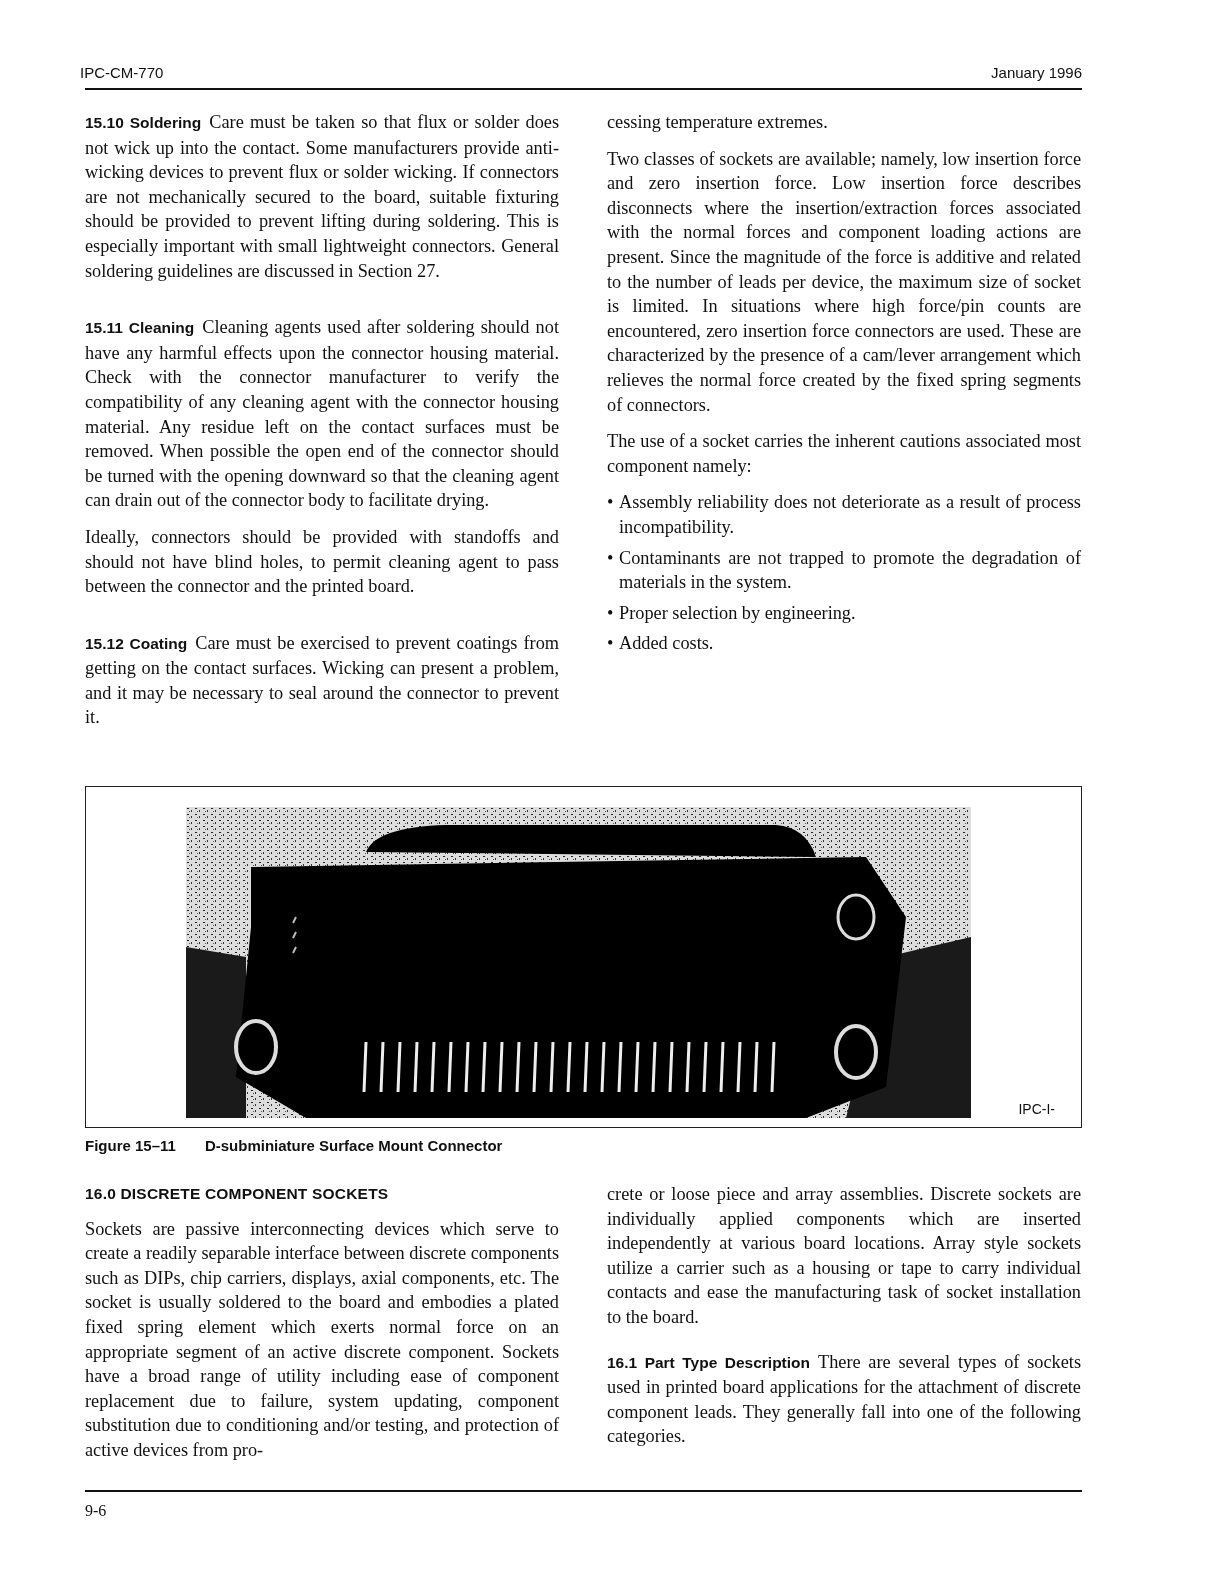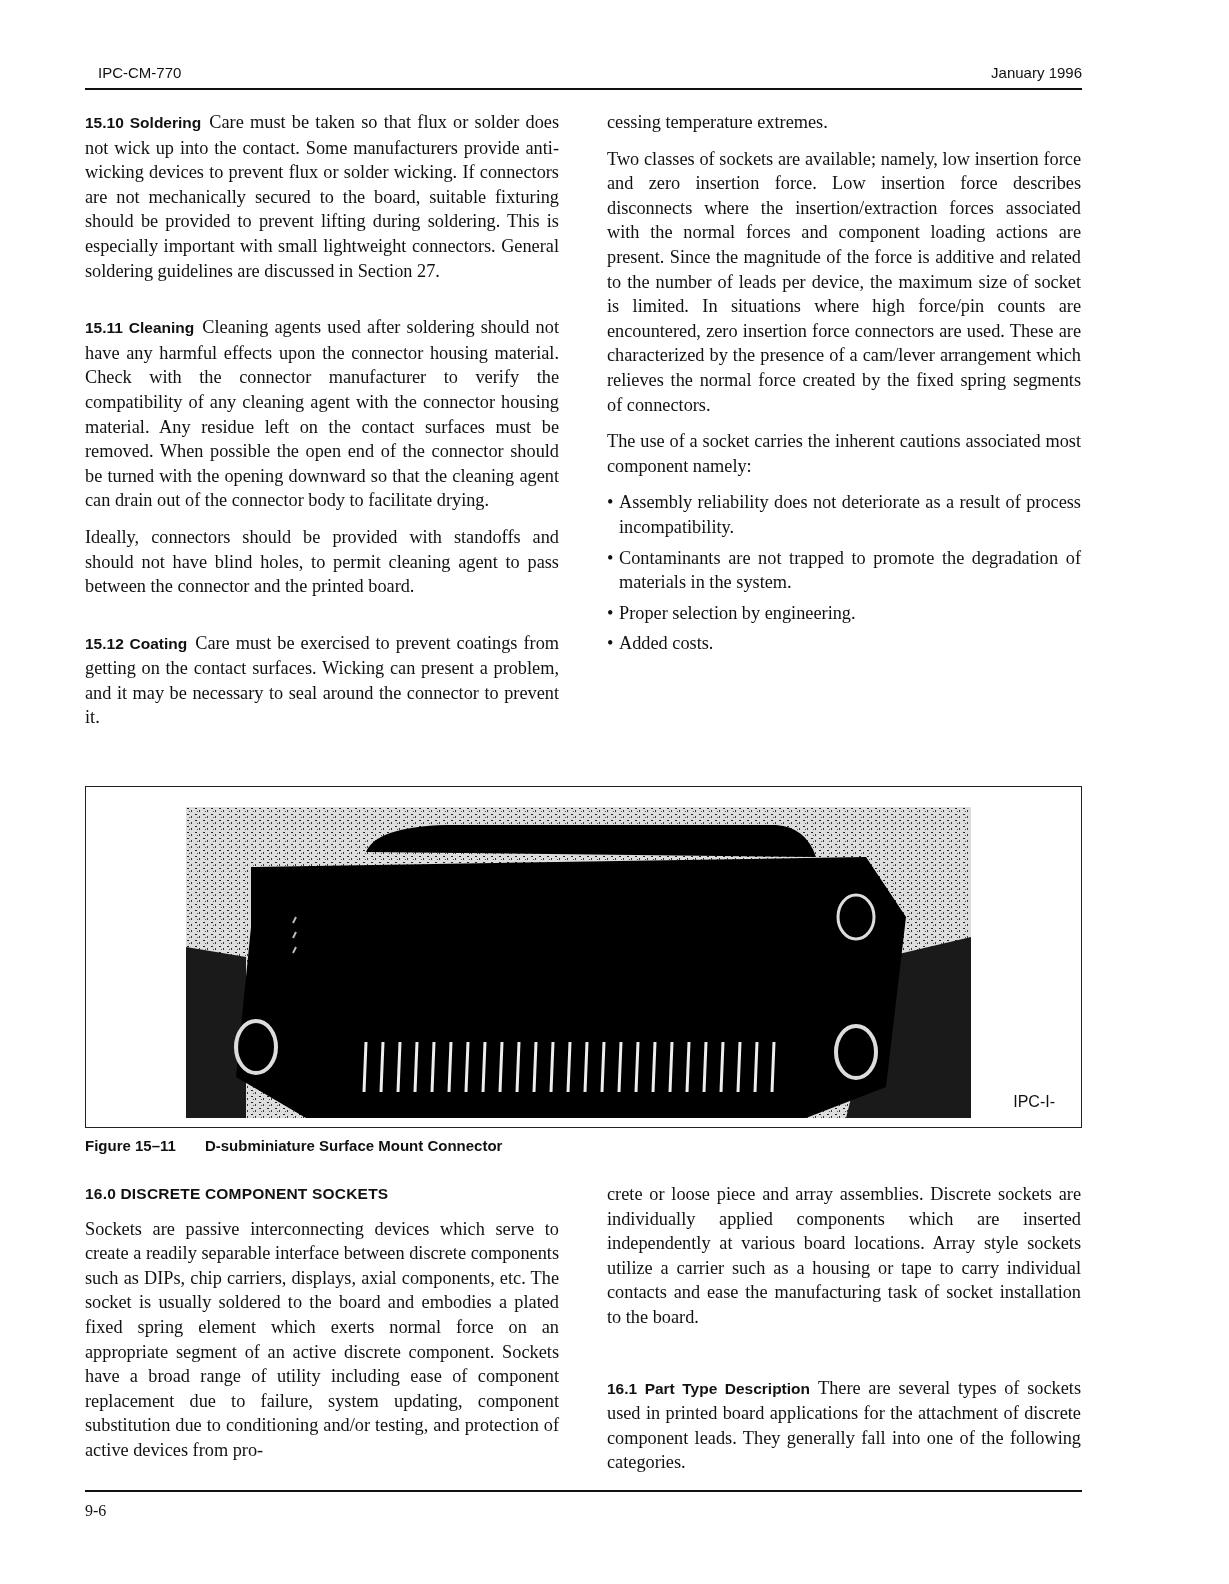--- a/index.html
+++ b/index.html
@@ -1,30 +1,30 @@
 <!DOCTYPE html>
 <html><head>
 <meta charset="utf-8">
 <style>
   html, body { margin: 0; padding: 0; background: #ffffff; }
   body { width: 1229px; height: 1584px; position: relative; overflow: hidden; color: #111; }
   .hdr { position: absolute; top: 64px; font-family: "Liberation Sans", sans-serif; font-size: 15px; }
-  .hdr-left { left: 98px; text-align: center; }
+  .hdr-left { left: 80px; text-align: center; }
   .hdr-right { right: 147px; }
   .rule { position: absolute; left: 85px; width: 997px; height: 0; border-top: 2px solid #111; }
   .col { position: absolute; width: 474px; font-family: "Liberation Serif", serif; font-size: 18.3px; line-height: 24.6px; text-align: justify; }
   .col p { margin: 0 0 12px 0; }
   .col p.gap { margin-top: 32px; }
   .sh { font-family: "Liberation Sans", sans-serif; font-weight: bold; font-size: 15.5px; margin-right: 8px; }
   .bul { display: flex; margin: 0 0 6px 0; }
   .bul .dot { width: 12px; flex: none; }
   .bul .txt { flex: 1; text-align: justify; }
   .fig { position: absolute; left: 85px; top: 786px; width: 995px; height: 340px; border: 1.5px solid #222; }
   .photo { position: absolute; left: 100px; top: 20px; width: 785px; height: 311px; background: #0a0a0a; overflow: hidden; }
-  .fig-id { position: absolute; right: 26px; top: 306px; font-family: "Liberation Sans", sans-serif; font-size: 16px; }
+  .fig-id { position: absolute; right: 26px; top: 314px; font-family: "Liberation Sans", sans-serif; font-size: 14px; }
   .caption { position: absolute; left: 85px; top: 1137px; font-family: "Liberation Sans", sans-serif; font-weight: bold; font-size: 15px; }
   .caption .num { margin-right: 29px; }
   .h16 { font-family: "Liberation Sans", sans-serif; font-weight: bold; font-size: 15.5px; margin: 0 0 10px 0 !important; letter-spacing: 0.2px; }
   .pgnum { position: absolute; left: 85px; top: 1502px; font-family: "Liberation Serif", serif; font-size: 16px; }
 </style>
 </head>
 <body>
 
 <div class="hdr hdr-left">IPC-CM-770</div>
 <div class="hdr hdr-right">January 1996</div>
@@ -124,19 +124,19 @@
   <span class="num">Figure 15–11</span><span>D-subminiature Surface Mount Connector</span>
 </div>
 
 <div class="col" style="left:85px; top:1182px;">
   <p class="h16">16.0  DISCRETE COMPONENT SOCKETS</p>
   <p>Sockets are passive interconnecting devices which serve to create a readily separable interface between discrete components such as DIPs, chip carriers, displays, axial components, etc. The socket is usually soldered to the board and embodies a plated fixed spring element which exerts normal force on an appropriate segment of an active discrete component. Sockets have a broad range of utility including ease of component replacement due to failure, system updating, component substitution due to conditioning and/or testing, and protection of active devices from pro-</p>
 </div>
 
 <div class="col" style="left:607px; top:1182px;">
   <p>crete or loose piece and array assemblies. Discrete sockets are individually applied components which are inserted independently at various board locations. Array style sockets utilize a carrier such as a housing or tape to carry individual contacts and ease the manufacturing task of socket installation to the board.</p>
-  <p style="margin-top:46px">
+  <p style="margin-top:20px">
     <span class="sh">16.1 Part Type Description</span><span>There are several types of sockets used in printed board applications for the attachment of discrete component leads. They generally fall into one of the following categories.</span>
   </p>
 </div>
 
 <div class="rule" style="top:1490px"></div>
 <div class="pgnum">9-6</div>
 
 </body></html>

